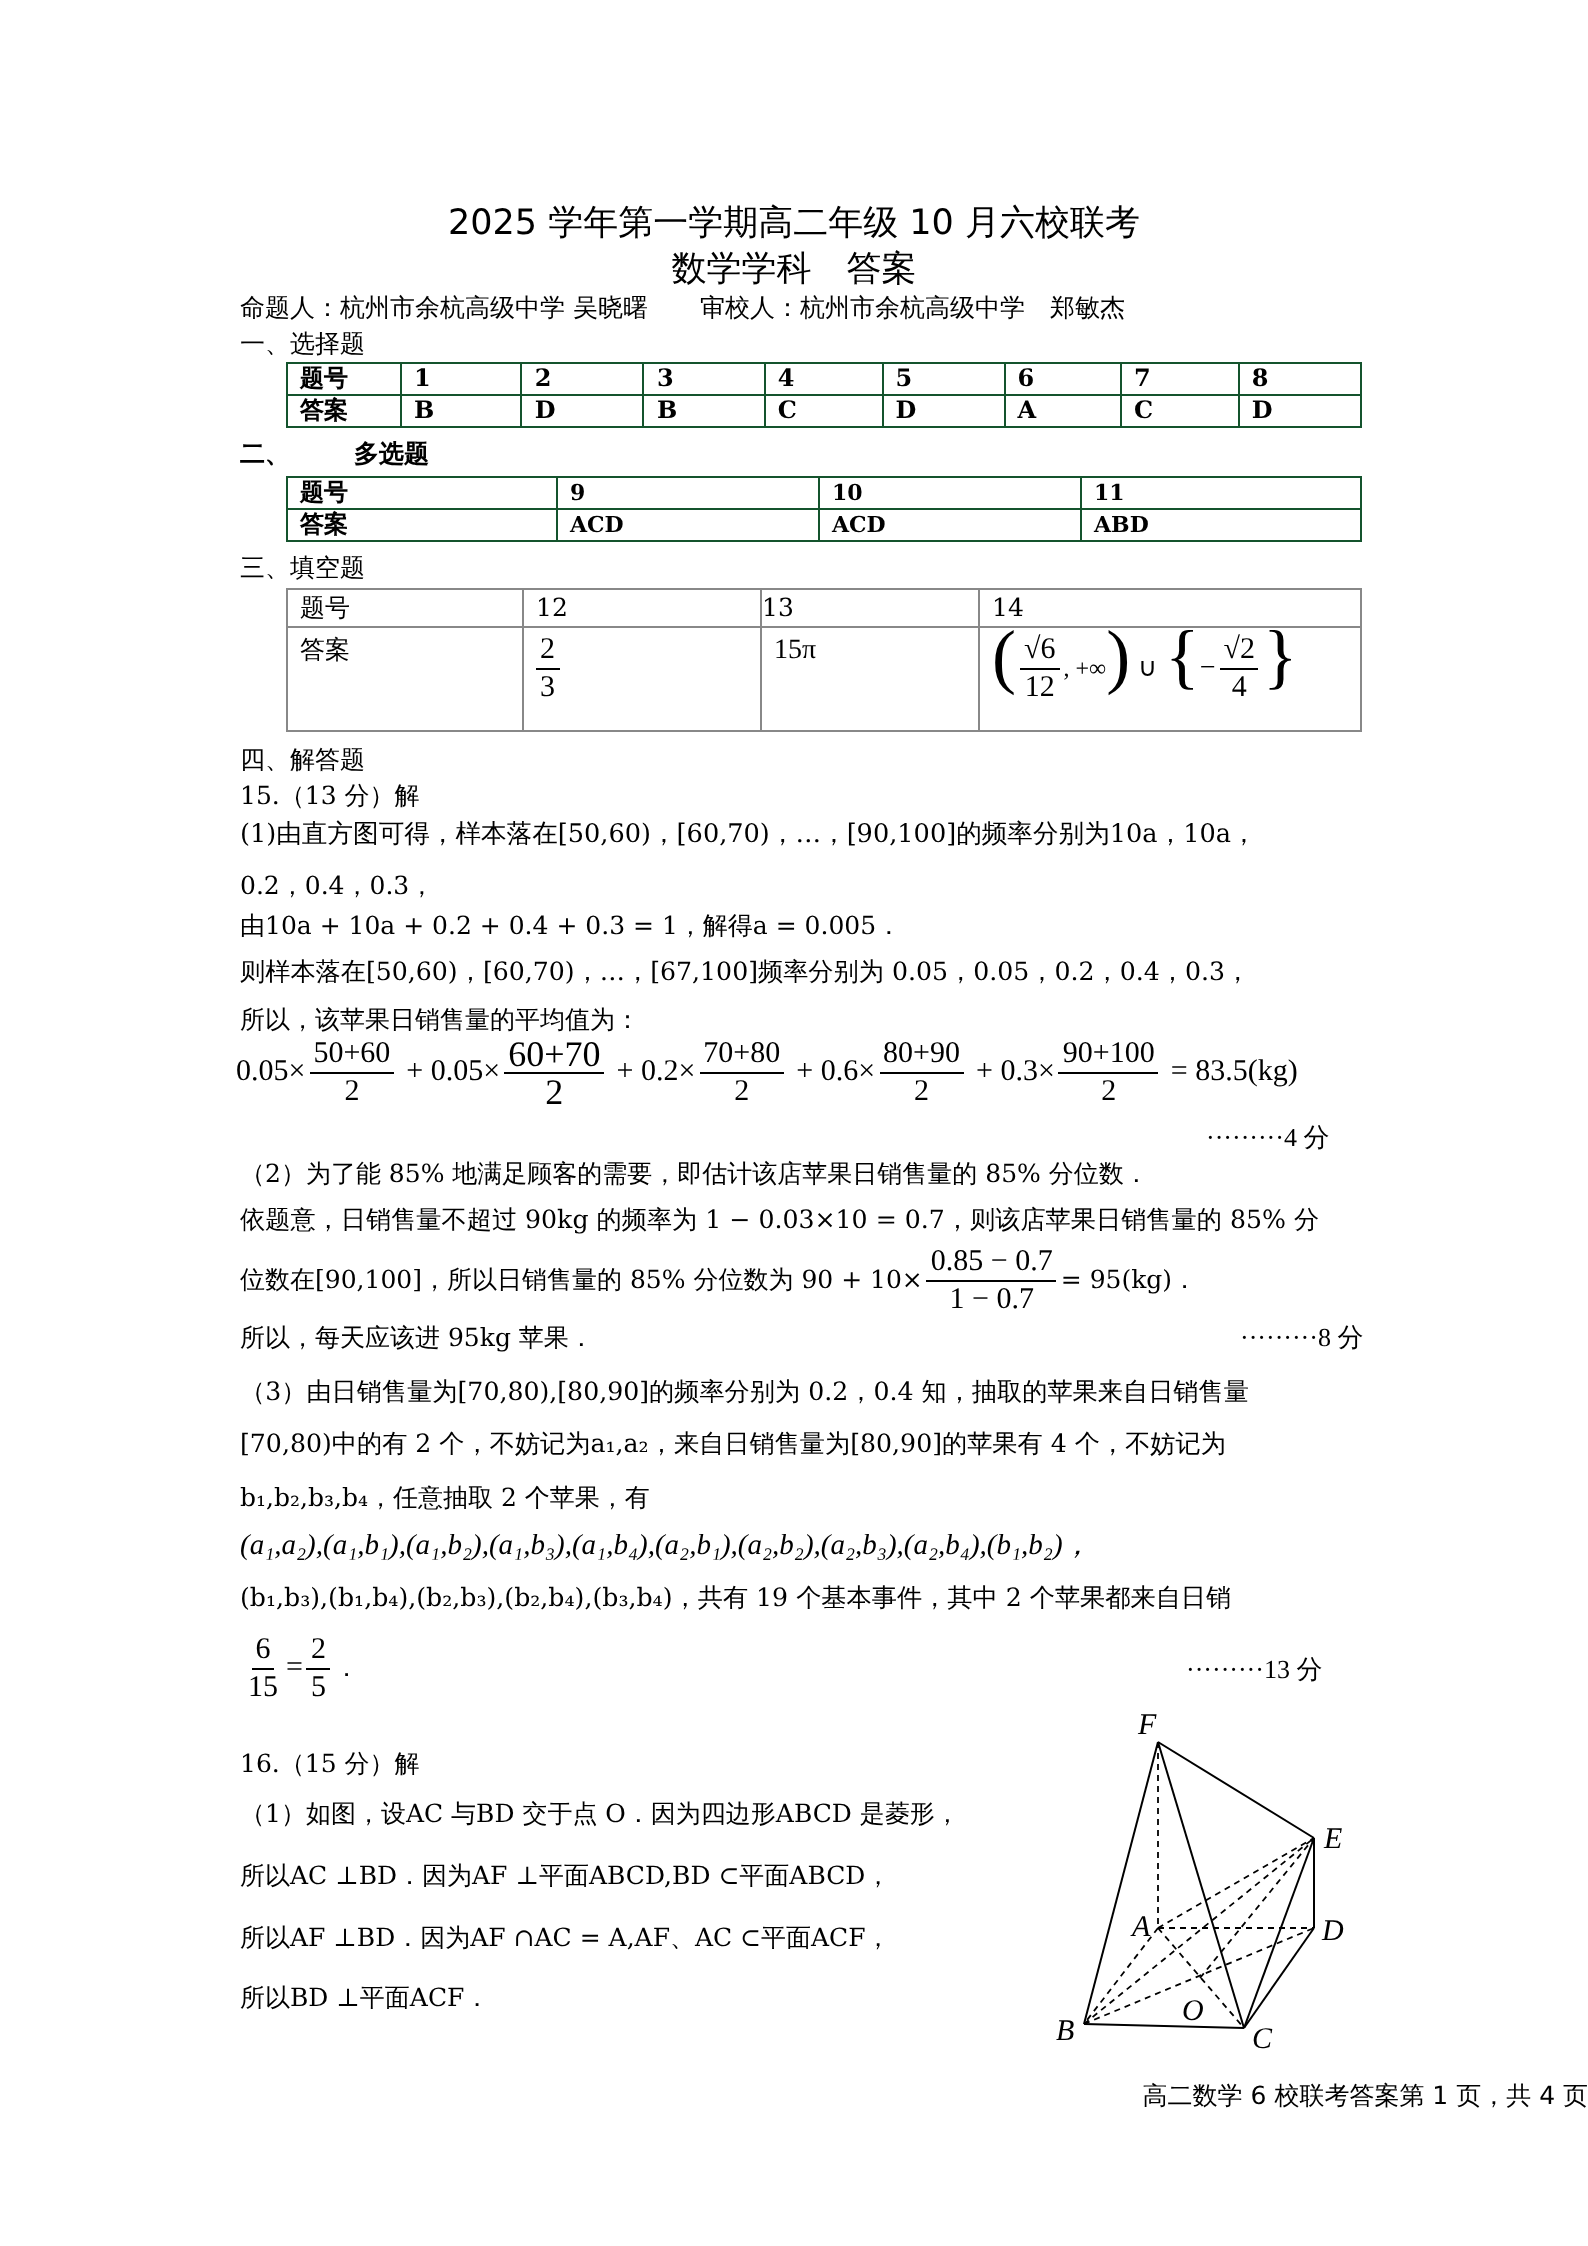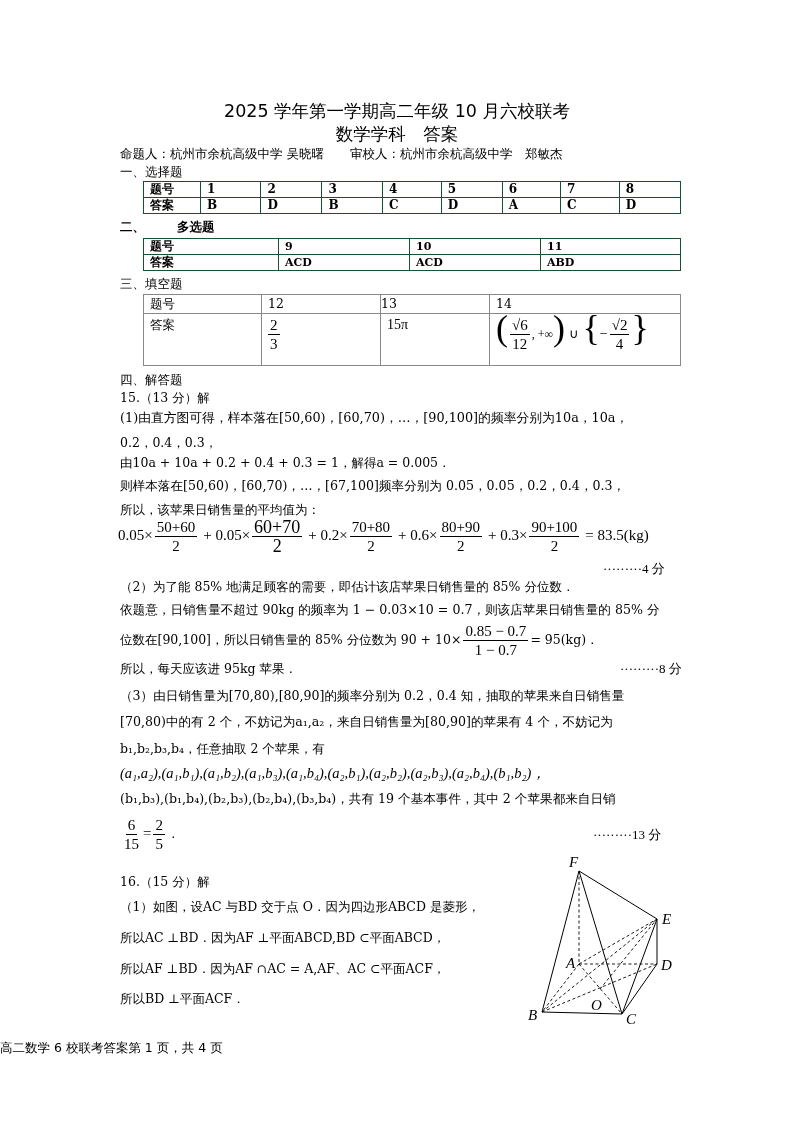--- a/index.html
+++ b/index.html
@@ -18,21 +18,21 @@
   .tb2 td { font-weight: bold; font-size: 11px; }
   .t3 td { border-color: #888; font-size: 12.5px; line-height: 18px; padding: 2px 6px; }
   .line { font-size: 12.5px; left: 120px; white-space: nowrap; line-height: 18px; }
   .m { font-family: "Liberation Serif", serif; font-size: 17px; }
   .mi { font-family: "Liberation Serif", serif; font-style: italic; font-size: 16px; }
   .frac { display: inline-flex; flex-direction: column; align-items: center; vertical-align: middle; font-family: "Liberation Serif", serif; font-size: 16px; line-height: 18px; margin: 0 2px; }
   .frac .n { border-bottom: 1px solid #000; padding: 0 2px; }
   .frac .d { padding: 0 2px; }
   .br { font-family: "Liberation Serif", serif; font-size: 22px; vertical-align: -2px; }
   .score { font-family: "Liberation Serif", serif; font-size: 13px; }
-  #footer { top: 1040px; left: 0; width: 794px; text-align: left; font-size: 12.5px; font-family: "DejaVu Sans", sans-serif; }
+  #footer { top: 1040px; left: 0; width: 794px; text-align: right; font-size: 12.5px; font-family: "DejaVu Sans", sans-serif; }
   svg text { font-family: "Liberation Serif", serif; font-style: italic; font-size: 15px; }
 </style>
 </head>
 <body>
 
 <div class="abs title" id="t1">2025 学年第一学期高二年级 10 月六校联考</div>
 <div class="abs title" id="t2">数学学科　答案</div>
 <div class="abs" id="authors">
   <span>命题人：杭州市余杭高级中学 吴晓曙</span><span class="gap"></span><span>审校人：杭州市余杭高级中学　郑敏杰</span>
 </div>

